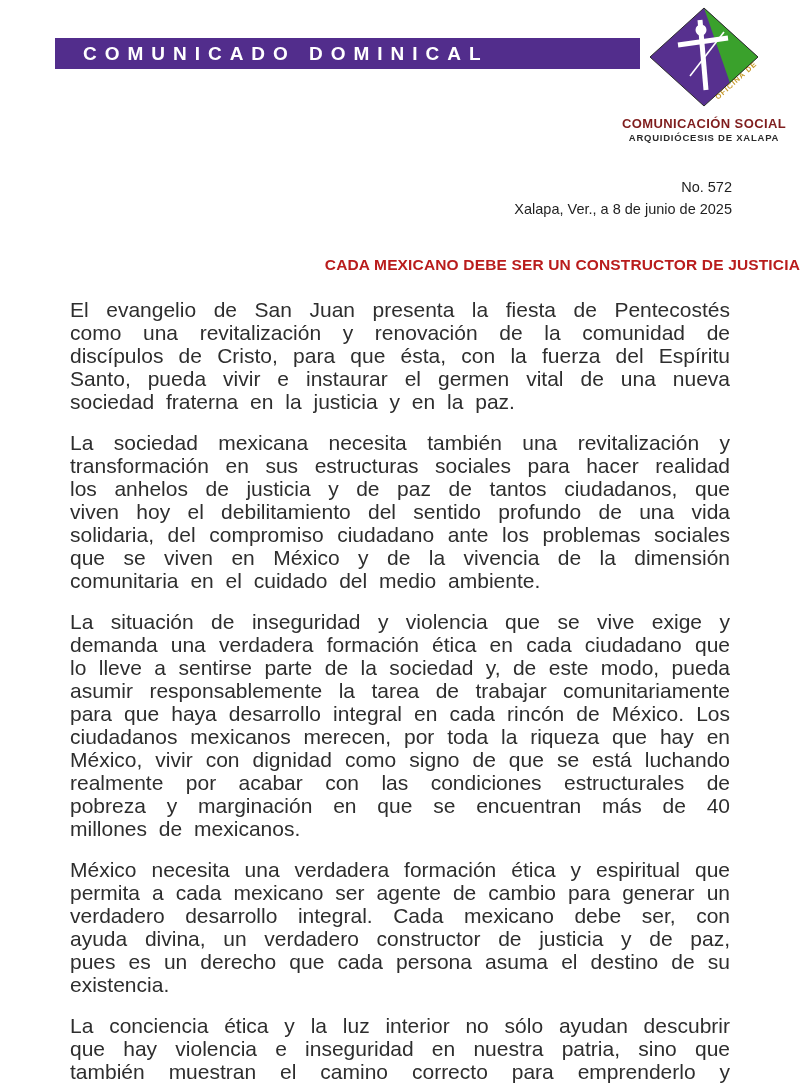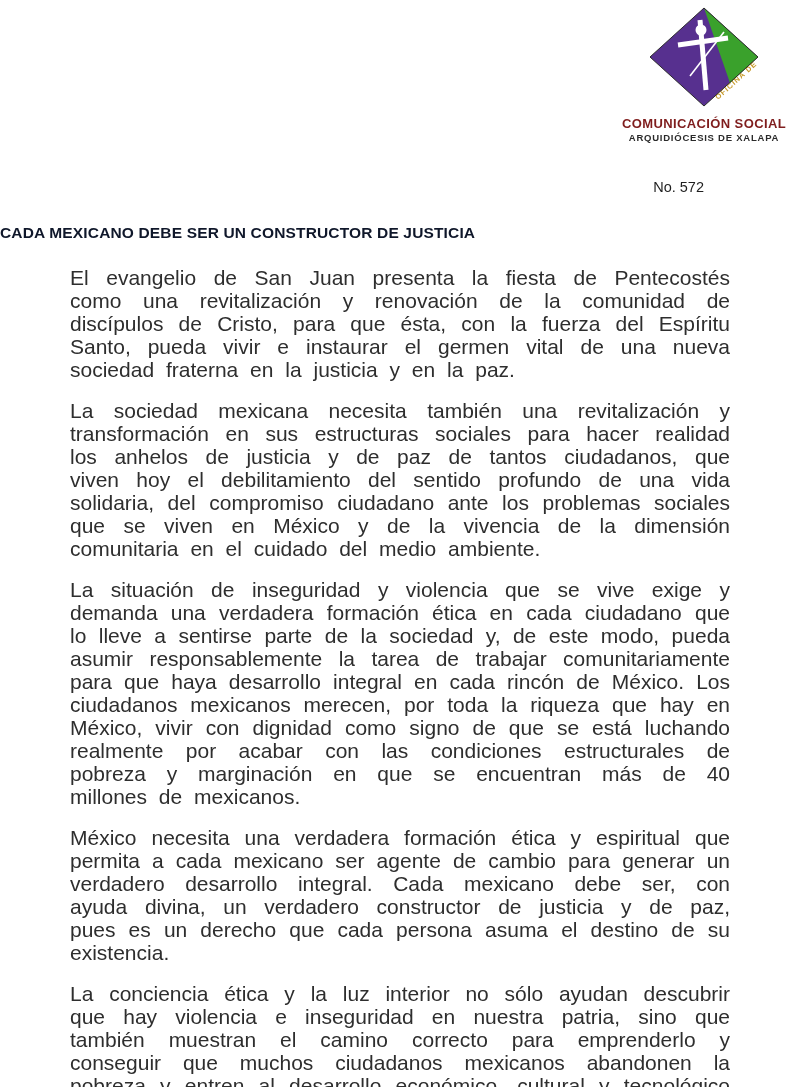--- a/index.html
+++ b/index.html
@@ -53,34 +53,34 @@
     font-size: 9.5px;
     font-weight: bold;
     letter-spacing: 0.08em;
     color: #2a2a2a;
     margin-top: 1px;
     white-space: nowrap;
   }
   
   .meta {
     padding-top: 176px;
-    padding-right: 96px;
+    padding-right: 68px;
     text-align: right;
     font-size: 14.5px;
     line-height: 22px;
     color: #1f1f1f;
   }
   
   .doc-title {
-    text-align: left;
+    text-align: right;
     font-size: 15.5px;
     font-weight: bold;
     letter-spacing: 0.01em;
-    color: #0f172a;
-    margin-top: 26px;
+    color: #b91c1c;
+    margin-top: 36px;
   }
   
   .content { padding: 0 70px; }
   .content p {
     text-align: justify;
     font-size: 21px;
     line-height: 23px;
     word-spacing: 6px;
     color: #2e2e2e;
     margin-top: 18px;
@@ -95,20 +95,23 @@
     line-height: 27px;
     color: #1a1a1a;
     padding-bottom: 8px;
   }
 </style>
 </head>
 <body>
 
 <div class="page">
 
+  <div class="banner">
+    <span class="banner-text">COMUNICADO DOMINICAL</span>
+  </div>
 
   <div class="logo">
     <svg width="120" height="110" viewBox="0 0 120 110" aria-hidden="true">
 
       <polygon points="60,4 114,53 60,102 6,53" fill="#57308f"></polygon>
 
       <polygon points="60,4 114,53 86,79" fill="#3aa12c"></polygon>
 
       <g>
         <line x1="56" y1="16" x2="62" y2="86" stroke="#ffffff" stroke-width="5"></line>
@@ -120,20 +123,21 @@
       <text transform="translate(74,96) rotate(-42)" font-size="7.5" font-weight="bold" letter-spacing="1" fill="#c79a2a">OFICINA DE</text>
 
       <polygon points="60,4 114,53 60,102 6,53" fill="none" stroke="#2b2b2b" stroke-width="1"></polygon>
     </svg>
     <div class="logo-title">COMUNICACIÓN SOCIAL</div>
     <div class="logo-sub">ARQUIDIÓCESIS DE XALAPA</div>
   </div>
 
   <div class="meta">
     <div>No. 572</div>
+    <div>Xalapa, Ver., a 8 de junio de 2025</div>
   </div>
 
   <h1 class="doc-title">CADA MEXICANO DEBE SER UN CONSTRUCTOR DE JUSTICIA</h1>
 
   <div class="content">
     <p>El evangelio de San Juan presenta la fiesta de Pentecostés como una revitalización y renovación de la comunidad de discípulos de Cristo, para que ésta, con la fuerza del Espíritu Santo, pueda vivir e instaurar el germen vital de una nueva sociedad fraterna en la justicia y en la paz.</p>
     <p>La sociedad mexicana necesita también una revitalización y transformación en sus estructuras sociales para hacer realidad los anhelos de justicia y de paz de tantos ciudadanos, que viven hoy el debilitamiento del sentido profundo de una vida solidaria, del compromiso ciudadano ante los problemas sociales que se viven en México y de la vivencia de la dimensión comunitaria en el cuidado del medio ambiente.</p>
     <p>La situación de inseguridad y violencia que se vive exige y demanda una verdadera formación ética en cada ciudadano que lo lleve a sentirse parte de la sociedad y, de este modo, pueda asumir responsablemente la tarea de trabajar comunitariamente para que haya desarrollo integral en cada rincón de México. Los ciudadanos mexicanos merecen, por toda la riqueza que hay en México, vivir con dignidad como signo de que se está luchando realmente por acabar con las condiciones estructurales de pobreza y marginación en que se encuentran más de 40 millones de mexicanos.</p>
     <p>México necesita una verdadera formación ética y espiritual que permita a cada mexicano ser agente de cambio para generar un verdadero desarrollo integral. Cada mexicano debe ser, con ayuda divina, un verdadero constructor de justicia y de paz, pues es un derecho que cada persona asuma el destino de su existencia.</p>
     <p>La conciencia ética y la luz interior no sólo ayudan descubrir que hay violencia e inseguridad en nuestra patria, sino que también muestran el camino correcto para emprenderlo y conseguir que muchos ciudadanos mexicanos abandonen la pobreza y entren al desarrollo económico, cultural y tecnológico que se merecen.</p>

